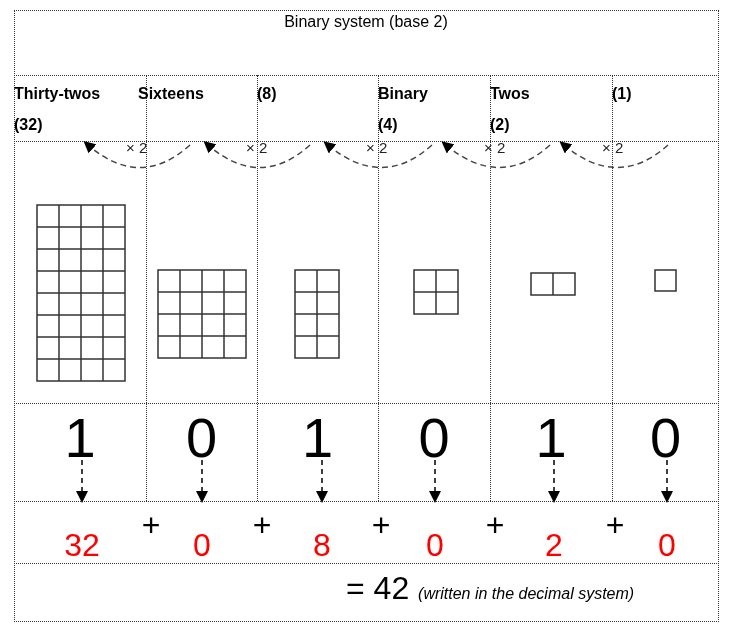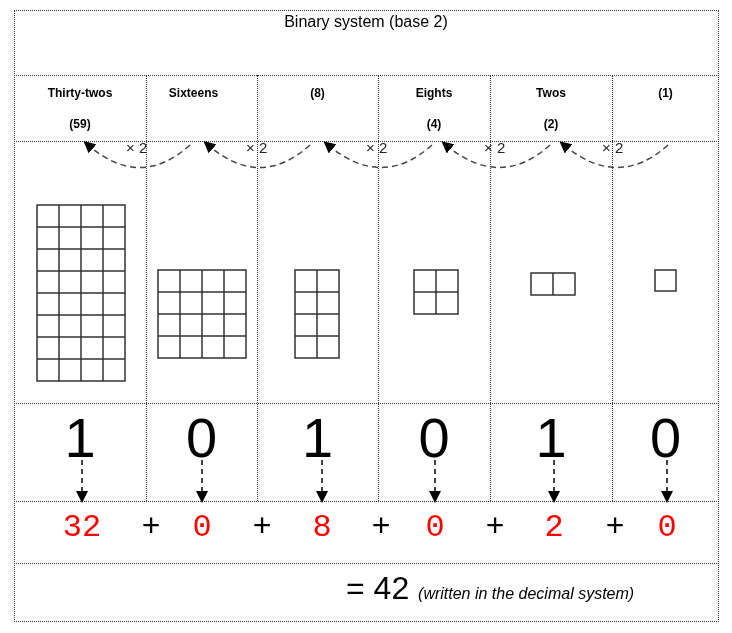--- a/index.html
+++ b/index.html
@@ -1,23 +1,23 @@
 <!DOCTYPE html>
 <html><head>
 <meta charset="utf-8">
 <style>
   html, body { margin:0; padding:0; background:#fff; }
   body { width:732px; height:633px; position:relative; font-family:"Liberation Sans", sans-serif; color:#000; overflow:hidden; }
   .box { position:absolute; border:1px dotted #333; box-sizing:border-box; }
   .hline { position:absolute; border-top:1px dotted #333; height:0; }
   .vline { position:absolute; border-left:1px dotted #333; width:0; }
   .title { position:absolute; left:14px; width:704px; top:13px; text-align:center; font-weight:normal; font-size:16px; }
-  .colhead { position:absolute; top:78px; text-align:center; font-weight:bold; font-size:12px; line-height:31px; }
+  .colhead { position:absolute; top:78px; text-align:left; font-weight:bold; font-size:16px; line-height:31px; }
   .digit { position:absolute; top:403px; text-align:center; font-size:56px; line-height:70px; }
-  .sumval { position:absolute; top:508px; text-align:center; font-size:32px; color:#ff0000; line-height:40px;font-family:Liberation Mono, monospace; }
+  .sumval { position:absolute; top:525px; text-align:center; font-size:32px; color:#ff0000; line-height:40px; }
   .plus { position:absolute; top:505px; font-size:32px; line-height:40px; text-align:center; width:30px; }
   .result { position:absolute; top:570px; left:346px; font-size:32px; line-height:36px; white-space:nowrap; }
   .result .note { font-size:16px;font-style:italic; }
   svg { position:absolute; left:0; top:0; }
 </style>
 </head>
 <body>
 
 <div class="box" style="left:14px; top:10px; width:705px; height:612px;"></div>
 <div class="hline" style="left:14px; top:75px; width:705px;"></div>
@@ -29,30 +29,30 @@
 <div class="vline" style="left:146px; top:75px; height:426px;"></div>
 <div class="vline" style="left:257px; top:75px; height:426px;"></div>
 <div class="vline" style="left:378px; top:75px; height:426px;"></div>
 <div class="vline" style="left:490px; top:75px; height:426px;"></div>
 <div class="vline" style="left:612px; top:75px; height:426px;"></div>
 
 <div class="title">Binary system (base 2)</div>
 
 <div class="colhead" style="left:14px; width:132px;">
   <div>Thirty-twos</div>
-  <div>(59)</div>
+  <div>(32)</div>
 </div>
 <div class="colhead" style="left:138px; width:111px;">
   <div>Sixteens</div>
 </div>
 <div class="colhead" style="left:257px; width:121px;">
   <div>(8)</div>
 </div>
 <div class="colhead" style="left:378px; width:112px;">
-  <div>Eights</div>
+  <div>Binary</div>
   <div>(4)</div>
 </div>
 <div class="colhead" style="left:490px; width:122px;">
   <div>Twos</div>
   <div>(2)</div>
 </div>
 <div class="colhead" style="left:612px; width:107px;">
   <div>(1)</div>
 </div>
 

